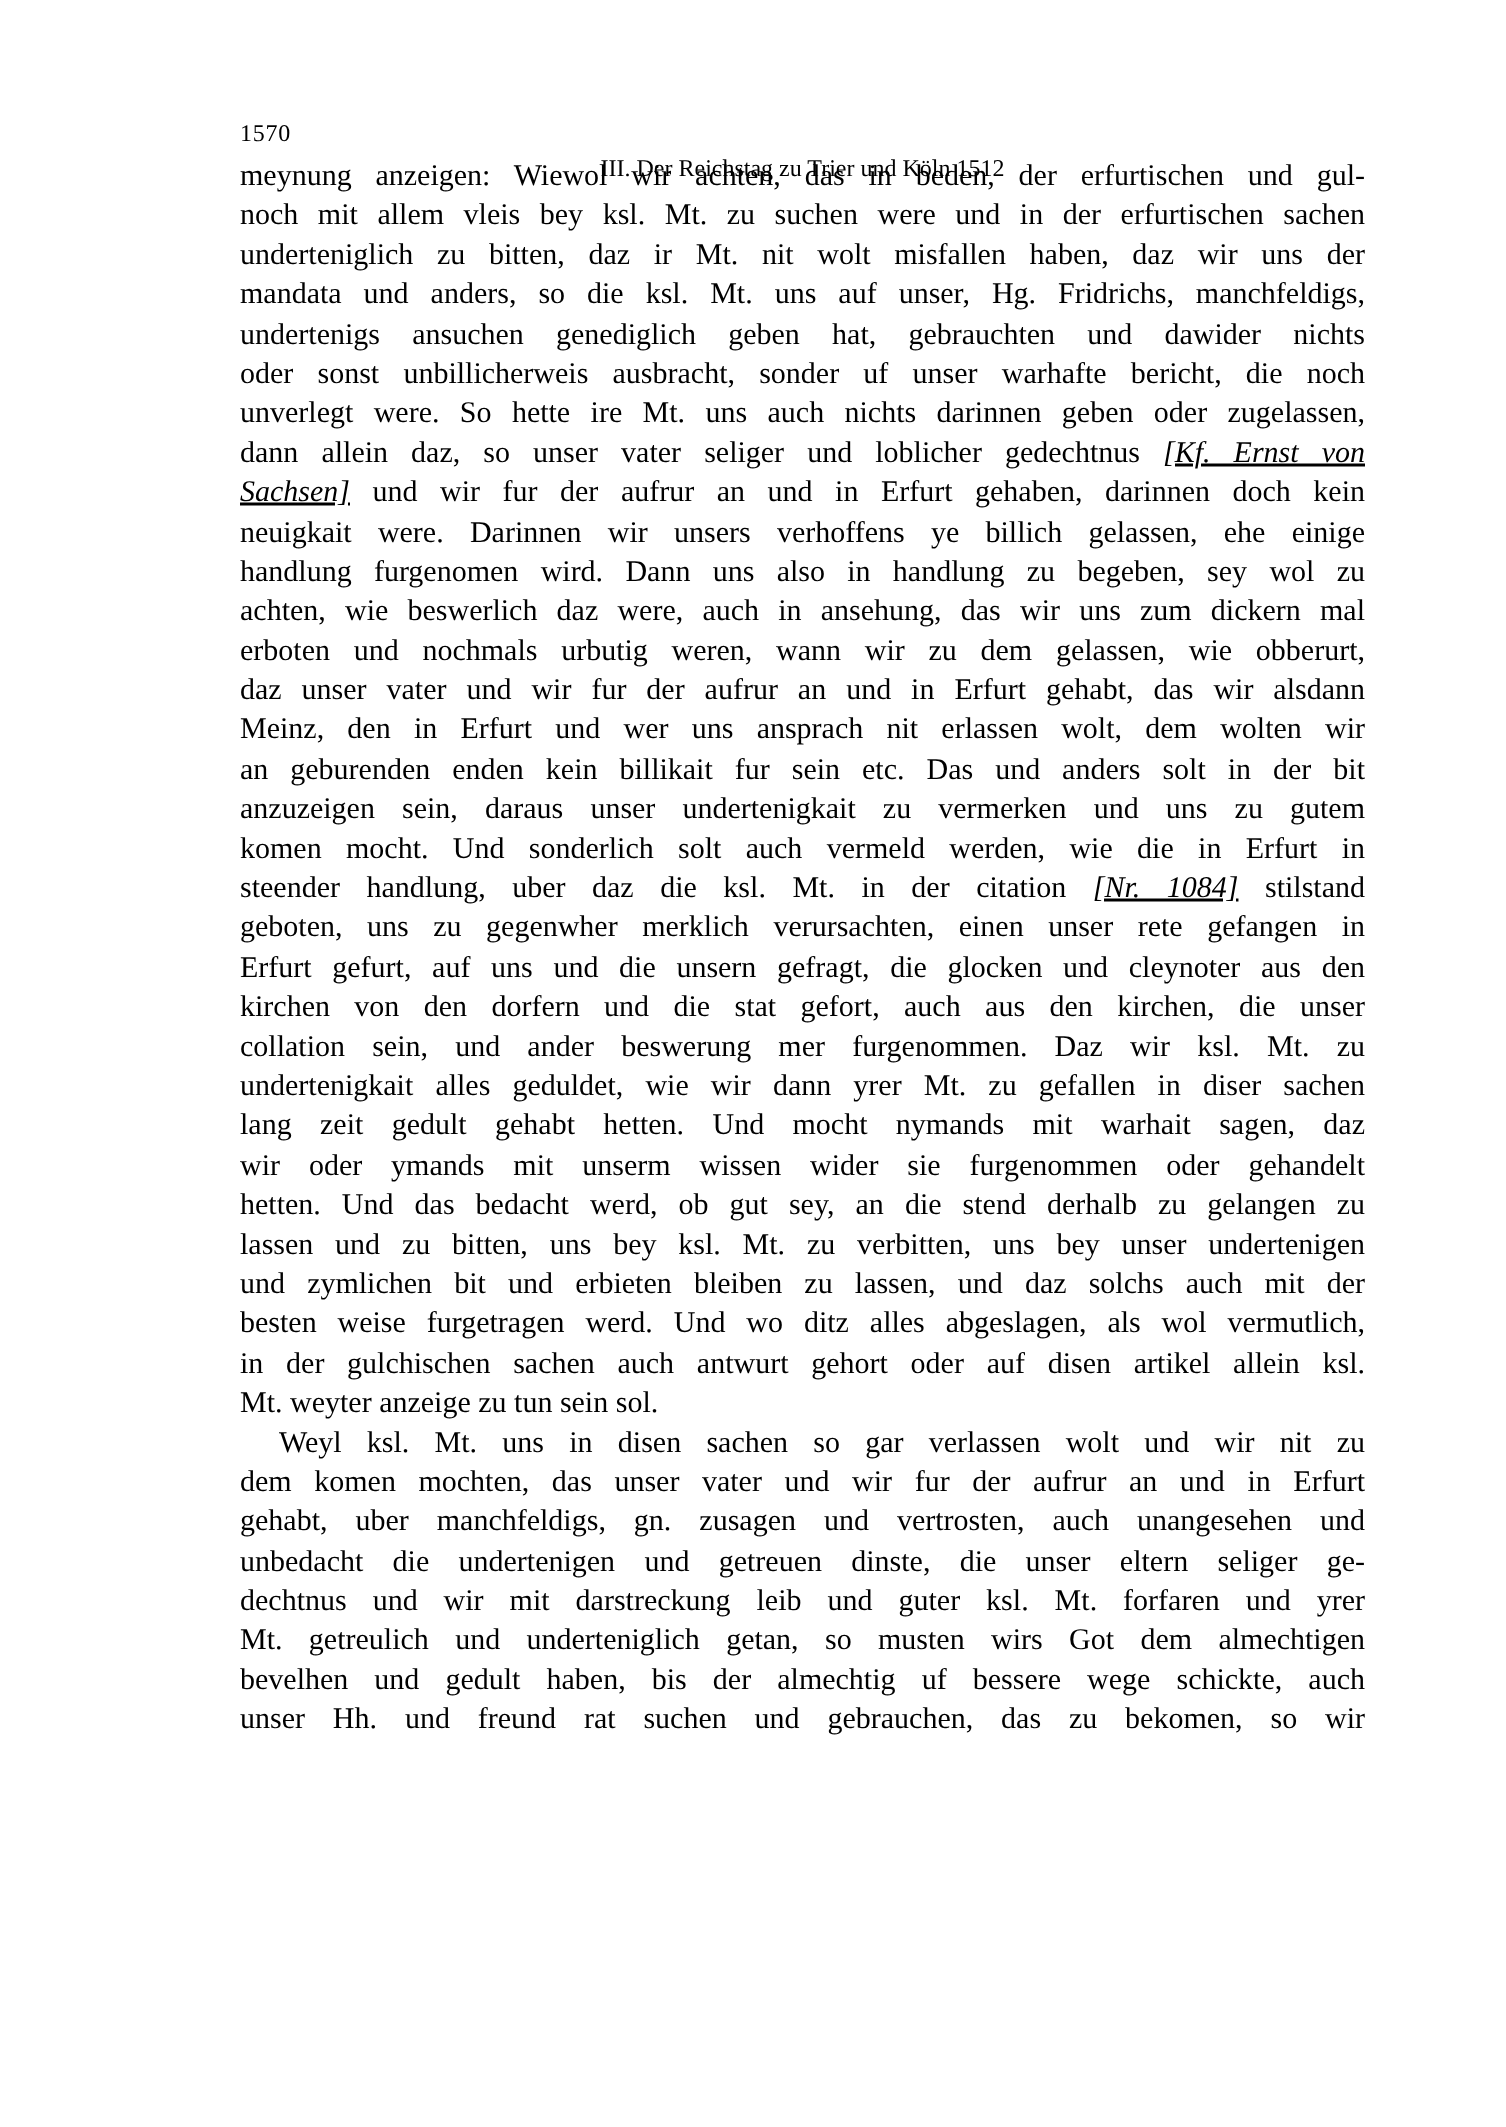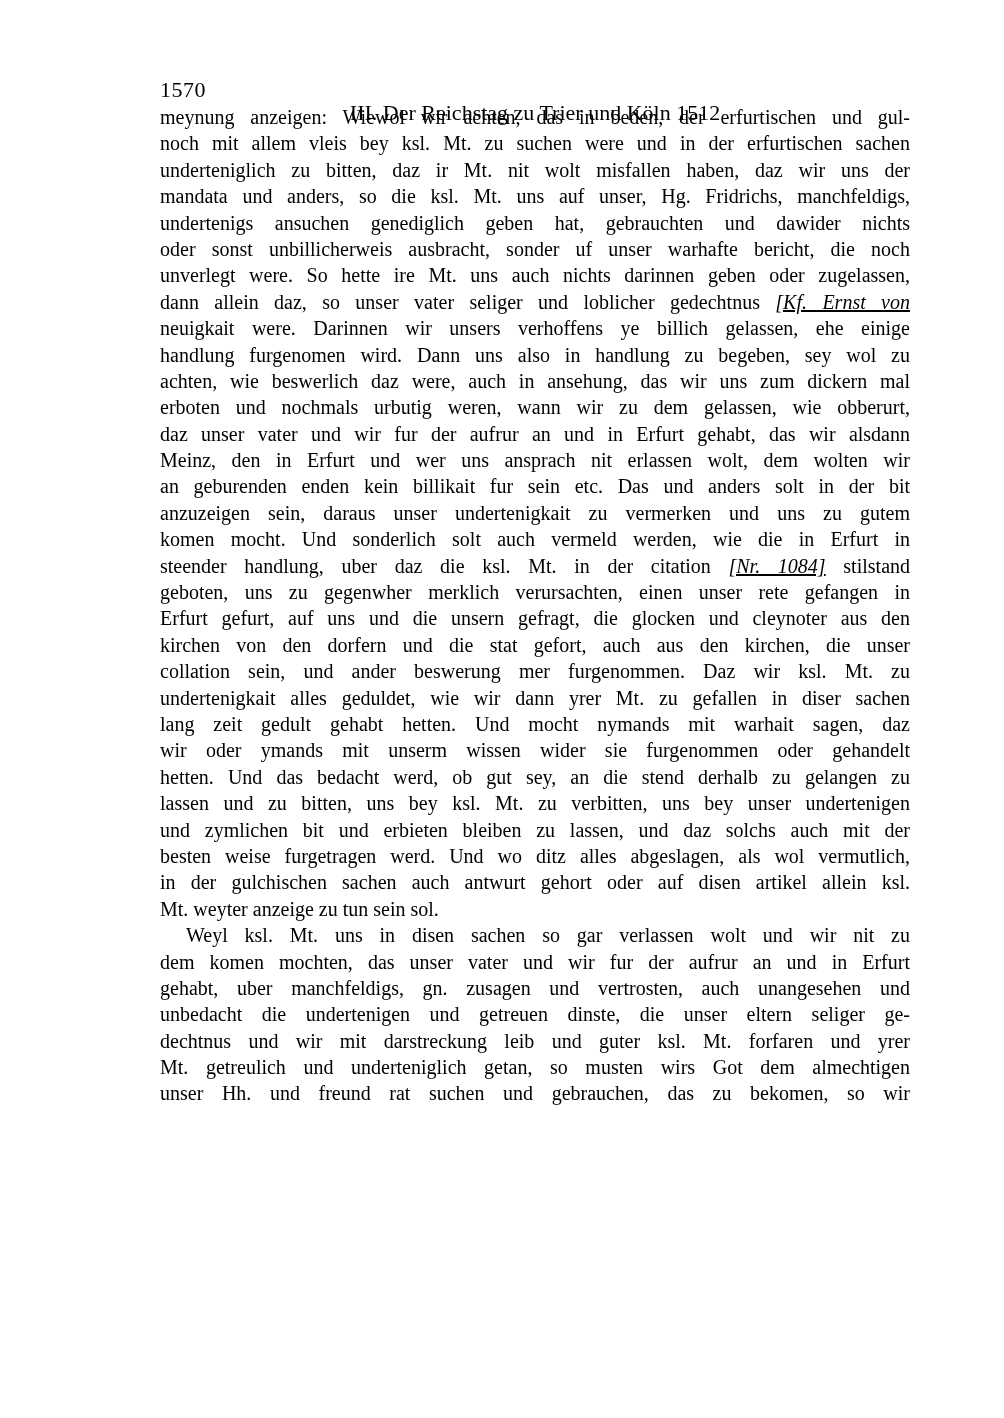--- a/index.html
+++ b/index.html
@@ -11,21 +11,21 @@
     color: #000000;
     font-family: "Liberation Serif", "DejaVu Serif", serif;
     overflow: hidden;
   }
   .header {
     position: absolute;
     top: 76px;
     left: 160px;
     width: 750px;
     height: 30px;
-    font-size: 22px;
+    font-size: 16px;
     line-height: 28px;
   }
   .page-number {
     position: absolute;
     left: 0;
     top: 0;
     letter-spacing: 0.5px;
   }
   .chapter-title {
     position: absolute;
@@ -65,20 +65,21 @@
   <div class="page-body">
       <div class="paragraph">
         <div class="line"><span>meynung anzeigen: Wiewol wir achten, das in beden, der erfurtischen und gul-</span></div>
         <div class="line"><span>noch mit allem vleis bey ksl. Mt. zu suchen were und in der erfurtischen sachen</span></div>
         <div class="line"><span>underteniglich zu bitten, daz ir Mt. nit wolt misfallen haben, daz wir uns der</span></div>
         <div class="line"><span>mandata und anders, so die ksl. Mt. uns auf unser, Hg. Fridrichs, manchfeldigs,</span></div>
         <div class="line"><span>undertenigs ansuchen genediglich geben hat, gebrauchten und dawider nichts</span></div>
         <div class="line"><span>oder sonst unbillicherweis ausbracht, sonder uf unser warhafte bericht, die noch</span></div>
         <div class="line"><span>unverlegt were. So hette ire Mt. uns auch nichts darinnen geben oder zugelassen,</span></div>
         <div class="line"><span>dann allein daz, so unser vater seliger und loblicher gedechtnus </span><em>[Kf. Ernst von</em></div>
+        <div class="line"><em>Sachsen]</em><span> und wir fur der aufrur an und in Erfurt gehaben, darinnen doch kein</span></div>
         <div class="line"><span>neuigkait were. Darinnen wir unsers verhoffens ye billich gelassen, ehe einige</span></div>
         <div class="line"><span>handlung furgenomen wird. Dann uns also in handlung zu begeben, sey wol zu</span></div>
         <div class="line"><span>achten, wie beswerlich daz were, auch in ansehung, das wir uns zum dickern mal</span></div>
         <div class="line"><span>erboten und nochmals urbutig weren, wann wir zu dem gelassen, wie obberurt,</span></div>
         <div class="line"><span>daz unser vater und wir fur der aufrur an und in Erfurt gehabt, das wir alsdann</span></div>
         <div class="line"><span>Meinz, den in Erfurt und wer uns ansprach nit erlassen wolt, dem wolten wir</span></div>
         <div class="line"><span>an geburenden enden kein billikait fur sein etc. Das und anders solt in der bit</span></div>
         <div class="line"><span>anzuzeigen sein, daraus unser undertenigkait zu vermerken und uns zu gutem</span></div>
         <div class="line"><span>komen mocht. Und sonderlich solt auch vermeld werden, wie die in Erfurt in</span></div>
         <div class="line"><span>steender handlung, uber daz die ksl. Mt. in der citation </span><em>[Nr. 1084]</em><span> stilstand</span></div>
@@ -96,16 +97,17 @@
         <div class="line"><span>in der gulchischen sachen auch antwurt gehort oder auf disen artikel allein ksl.</span></div>
         <div class="line left"><span>Mt. weyter anzeige zu tun sein sol.</span></div>
       </div>
       <div class="paragraph indent">
         <div class="line"><span>Weyl ksl. Mt. uns in disen sachen so gar verlassen wolt und wir nit zu</span></div>
         <div class="line"><span>dem komen mochten, das unser vater und wir fur der aufrur an und in Erfurt</span></div>
         <div class="line"><span>gehabt, uber manchfeldigs, gn. zusagen und vertrosten, auch unangesehen und</span></div>
         <div class="line"><span>unbedacht die undertenigen und getreuen dinste, die unser eltern seliger ge-</span></div>
         <div class="line"><span>dechtnus und wir mit darstreckung leib und guter ksl. Mt. forfaren und yrer</span></div>
         <div class="line"><span>Mt. getreulich und underteniglich getan, so musten wirs Got dem almechtigen</span></div>
+        <div class="line"><span>bevelhen und gedult haben, bis der almechtig uf bessere wege schickte, auch</span></div>
         <div class="line"><span>unser Hh. und freund rat suchen und gebrauchen, das zu bekomen, so wir</span></div>
       </div>
     </div>
 </div>
 
 </body></html>

